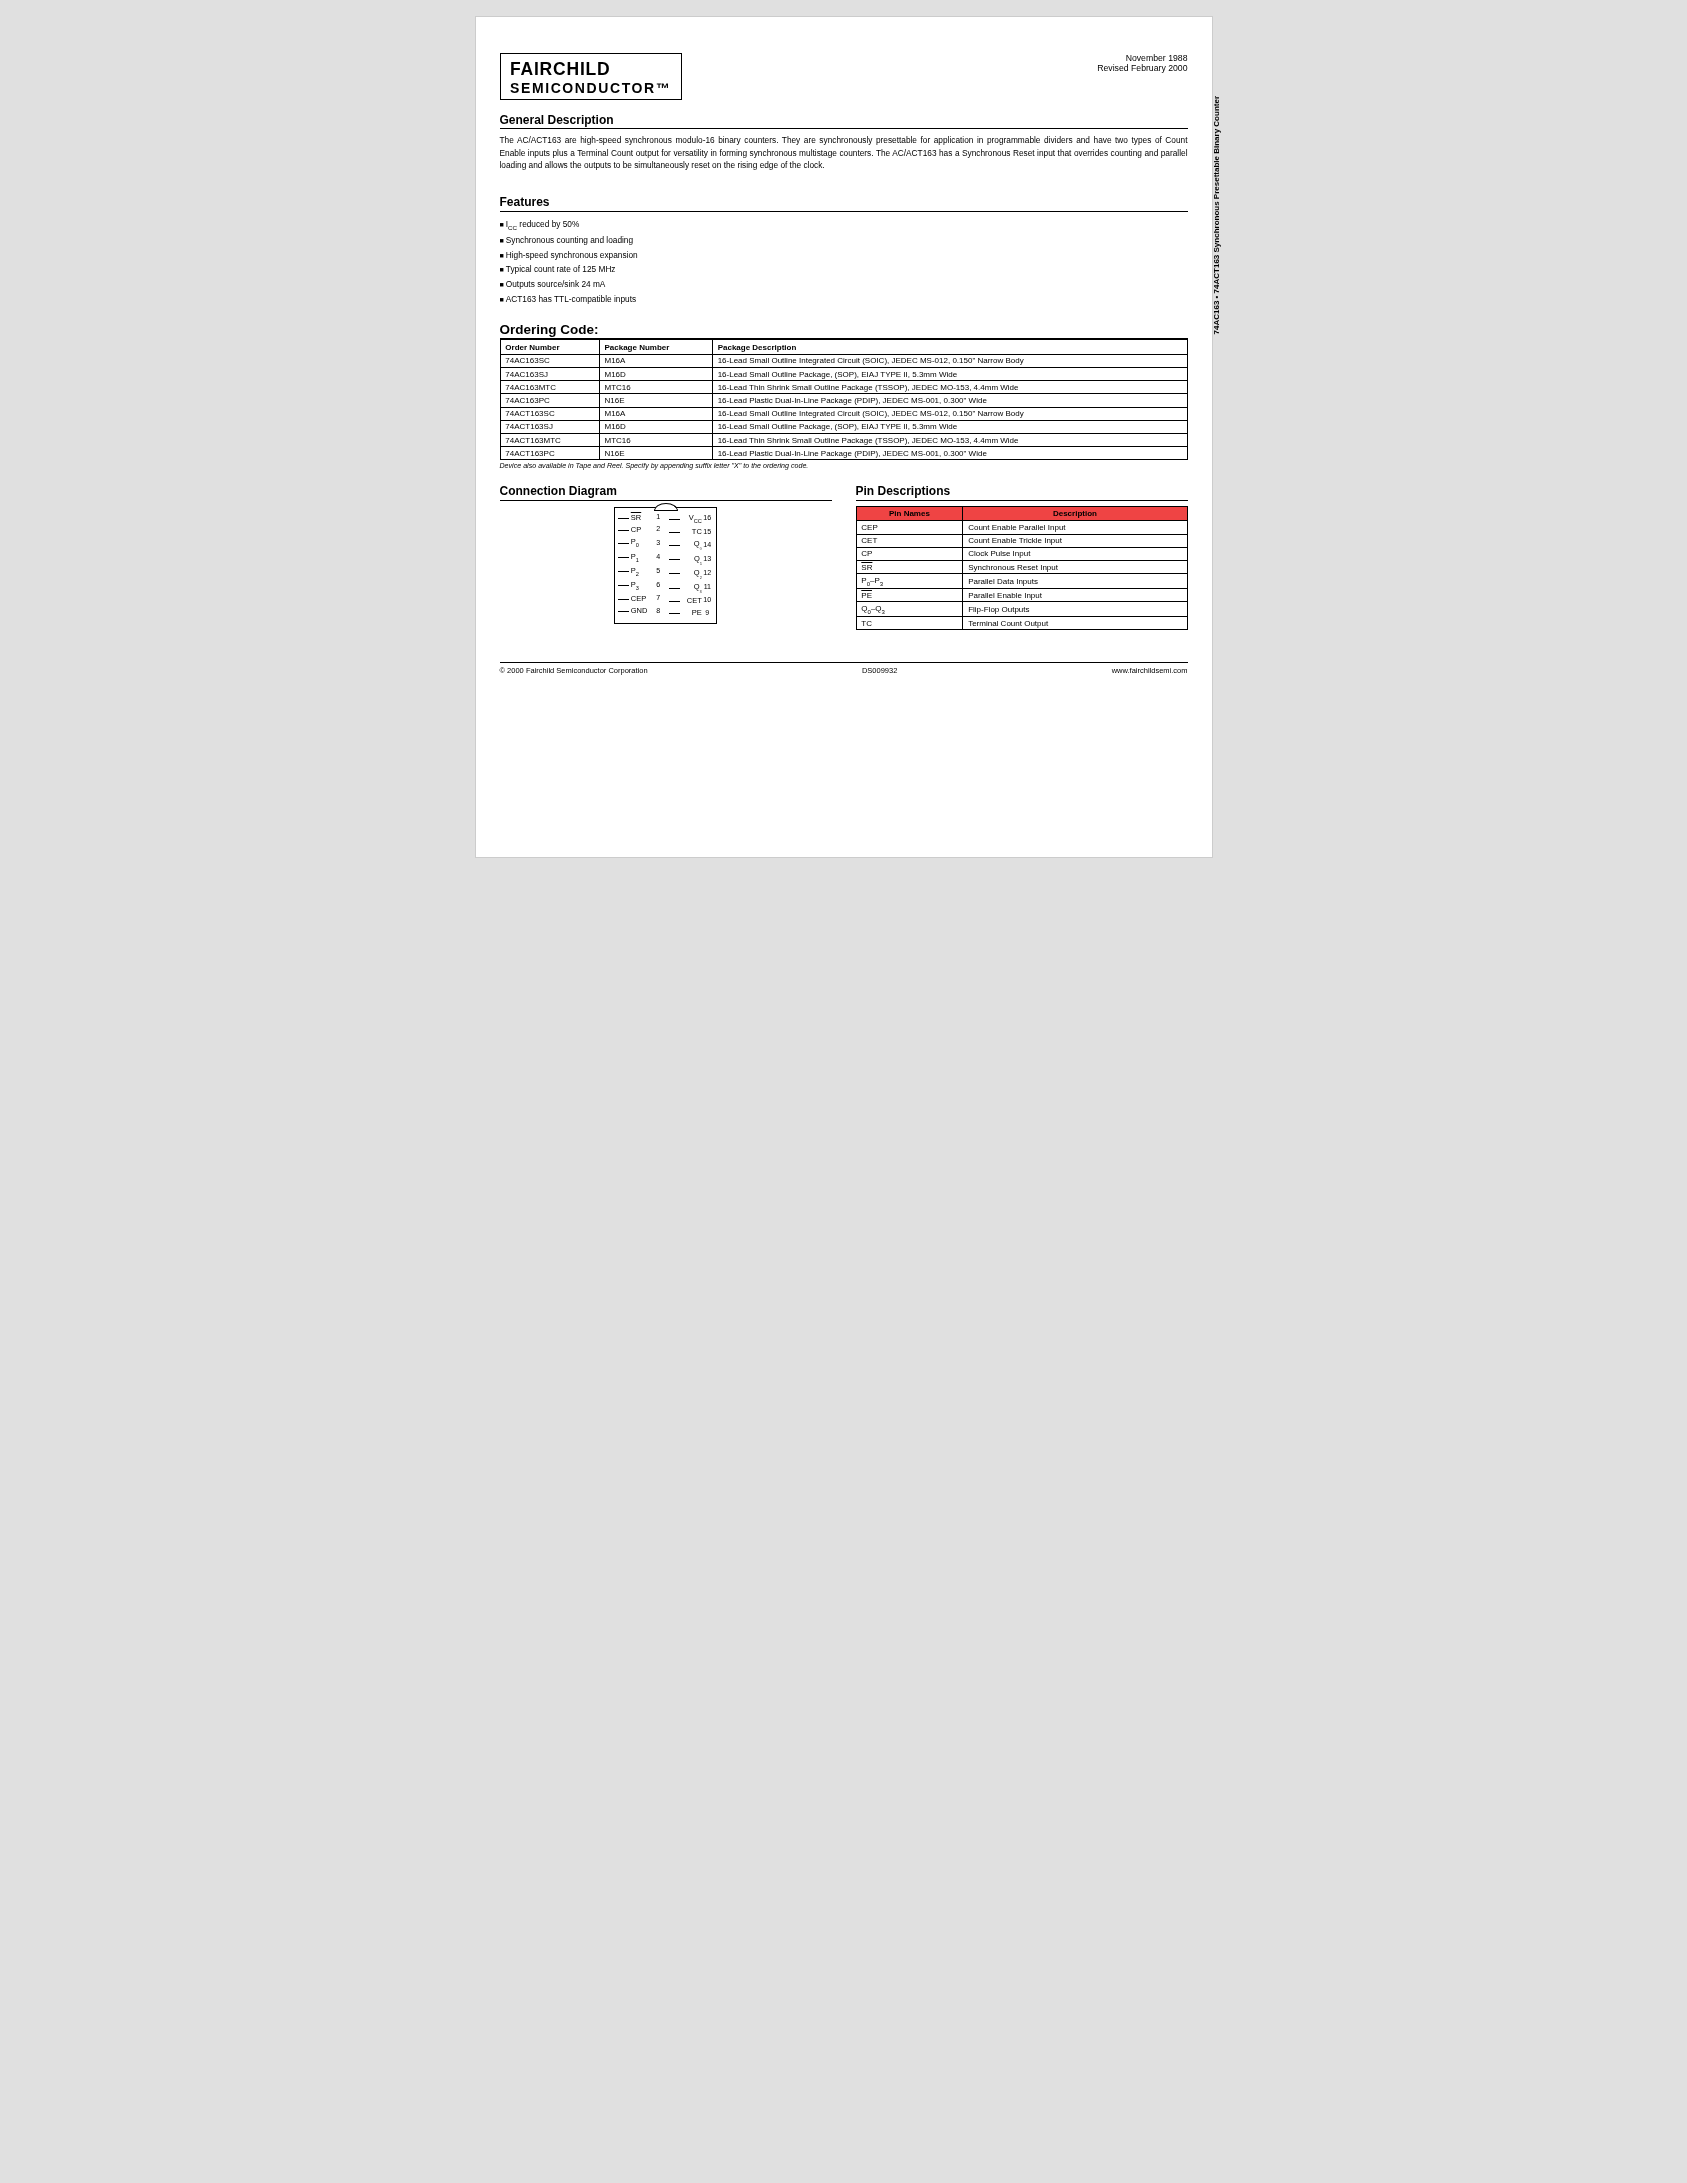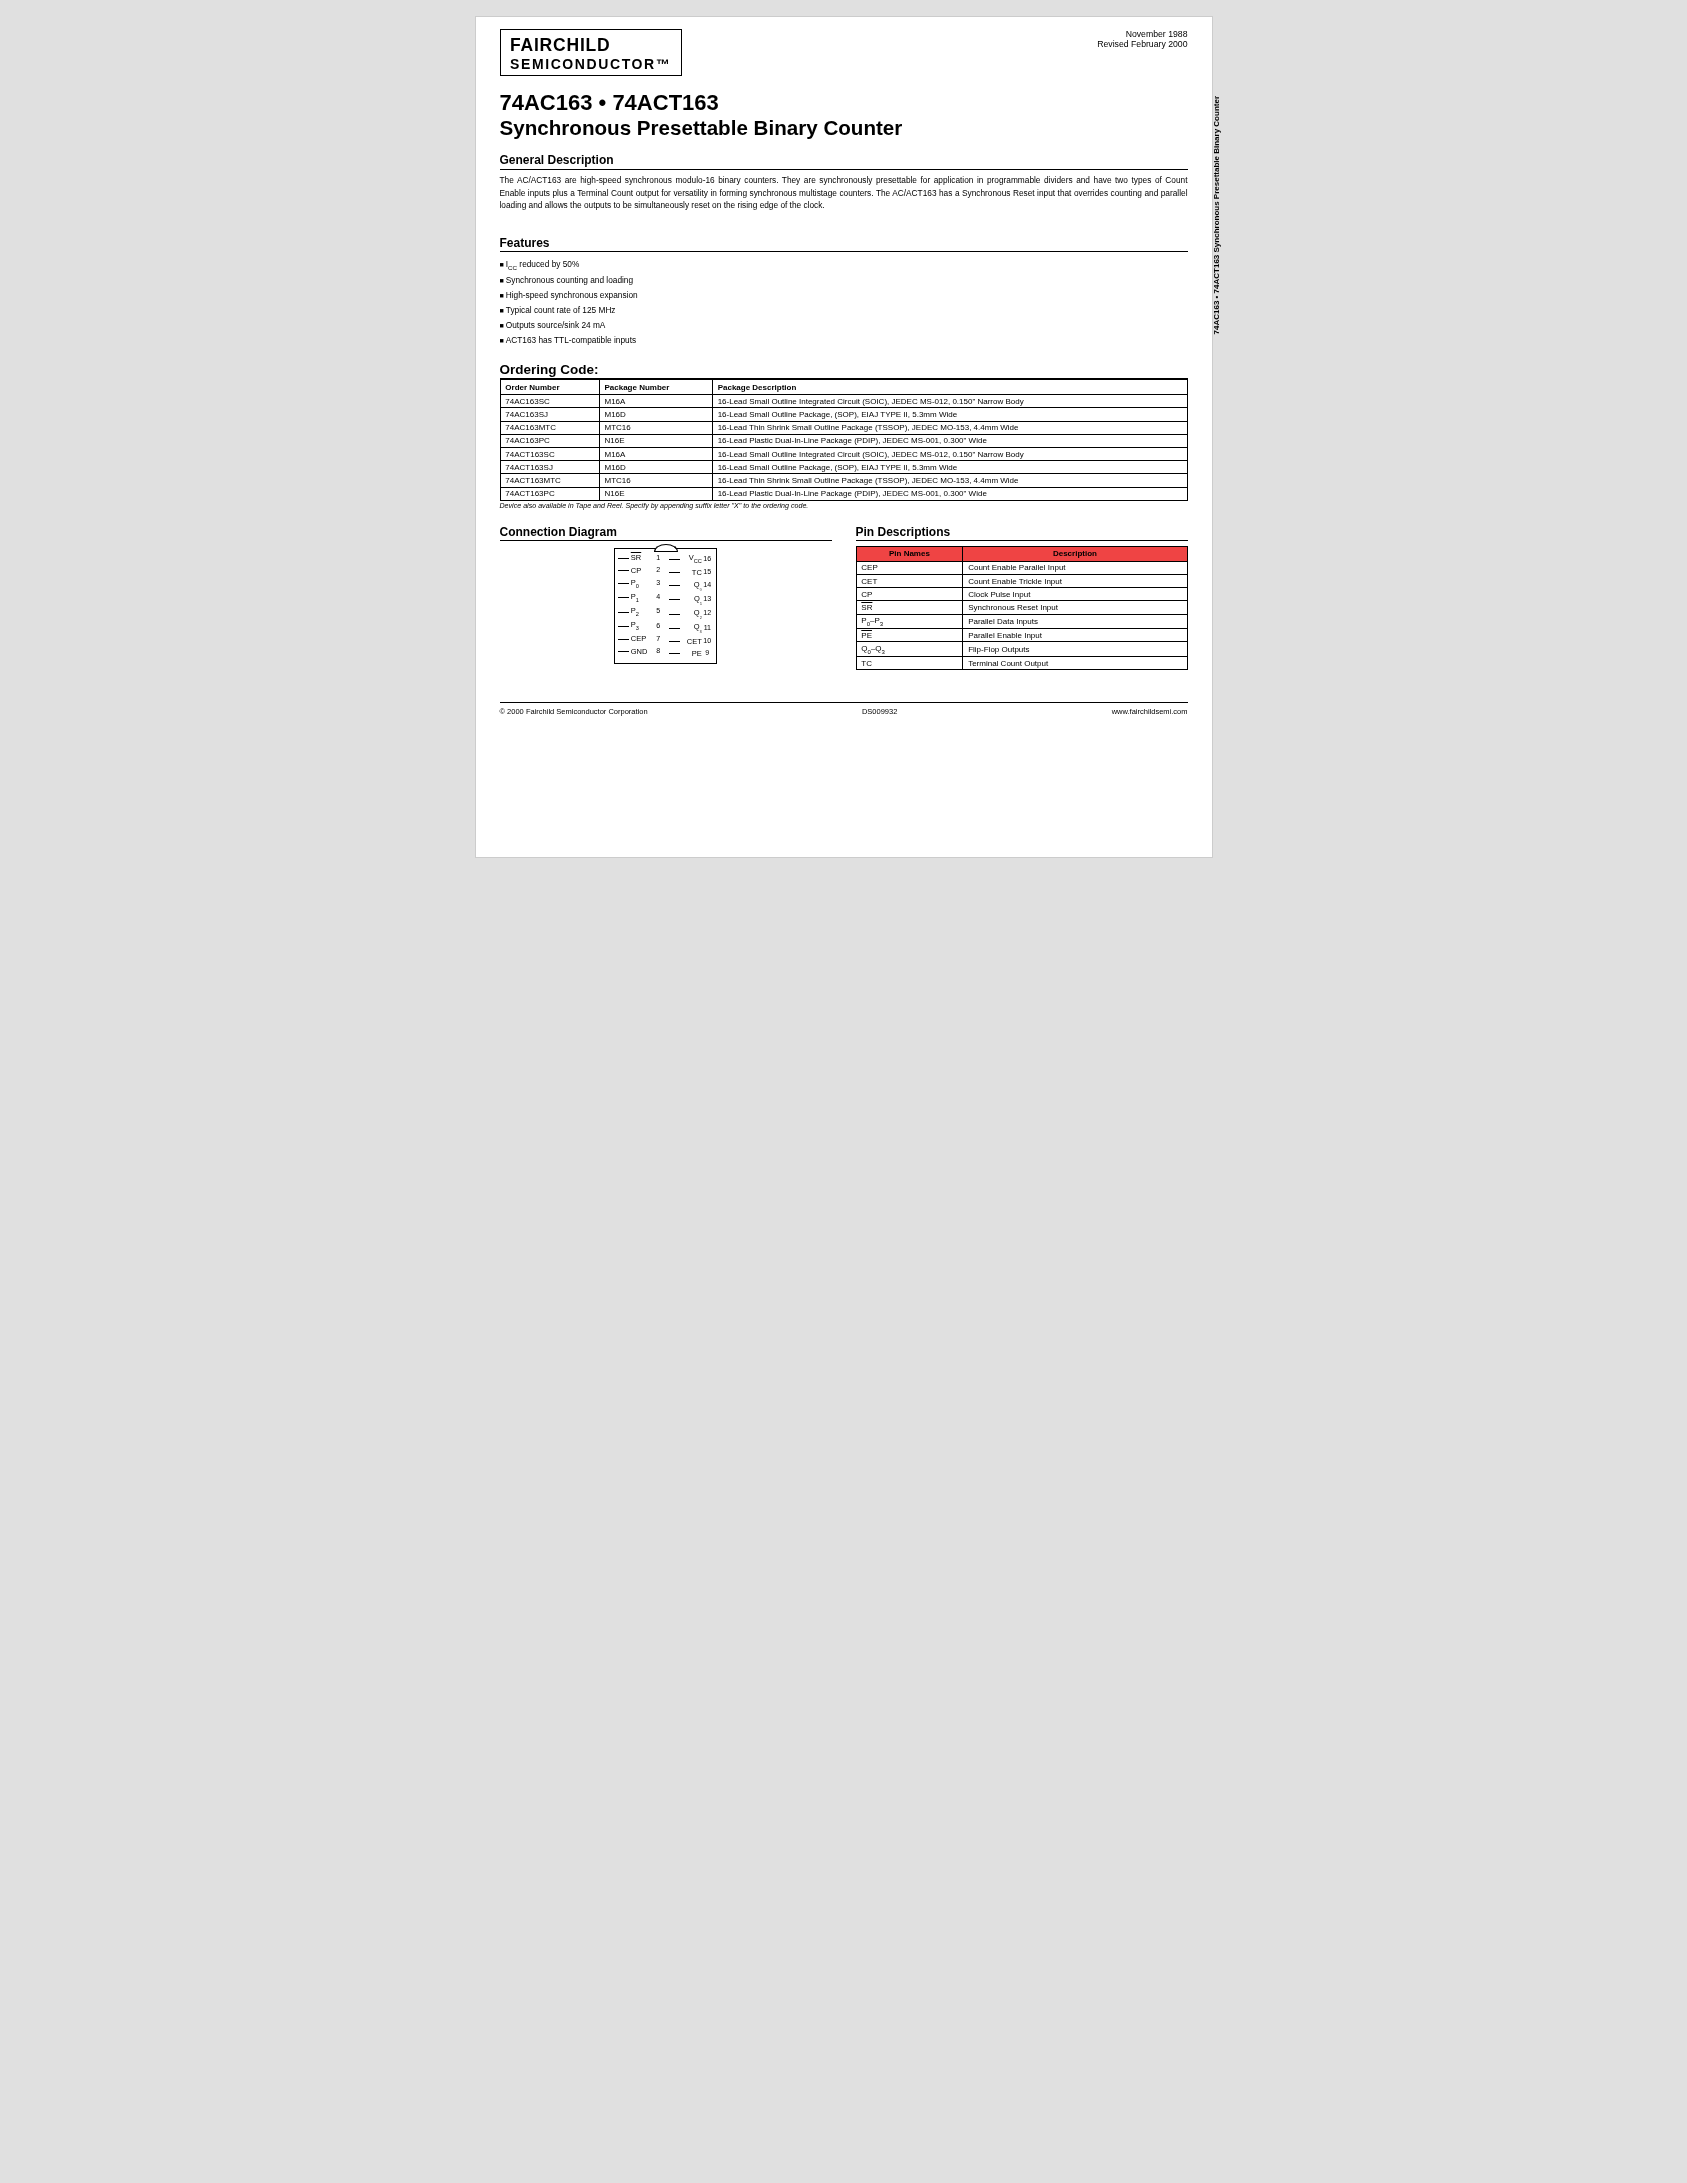--- a/index.html
+++ b/index.html
@@ -10,21 +10,21 @@
       justify-content: center;
       align-items: flex-start;
       min-height: 100vh;
       padding: 16px;
     }
     .page-wrapper {
       position: relative;
       background: #fff;
       width: 738px;
       min-height: 842px;
-      padding: 12px 24px 24px 24px;
+      padding: 36px 24px 24px 24px;
       border: 0.8px solid #ccc;
     }
     .side-text {
       position: absolute;
       right: -30px;
       top: 79px;
       width: 30px;
       writing-mode: vertical-rl;
       transform: rotate(180deg);
       font-size: 8px;
@@ -246,24 +246,20 @@
     <div class="logo-block">
       <div class="logo-fairchild">FAIRCHILD</div>
       <div class="logo-semi"><span>SEMICONDUCTOR™</span></div>
     </div>
     <div class="date-block">
       <div>November 1988</div>
       <div>Revised February 2000</div>
     </div>
   </div>
 
-  <div class="main-title">
-    <h1>74AC163 • 74ACT163</h1>
-    <h2>Synchronous Presettable Binary Counter</h2>
-  </div>
 
   <div class="two-col">
     <div class="left-col">
       <div class="section-title">General Description</div>
       <p class="description-text">The AC/ACT163 are high-speed synchronous modulo-16 binary counters. They are synchronously presettable for application in programmable dividers and have two types of Count Enable inputs plus a Terminal Count output for versatility in forming synchronous multistage counters. The AC/ACT163 has a Synchronous Reset input that overrides counting and parallel loading and allows the outputs to be simultaneously reset on the rising edge of the clock.</p>
     </div>
     <div class="right-col">
       <div class="section-title">Features</div>
       <ul class="features-list">
         <li>I<sub>CC</sub> reduced by 50%</li>

